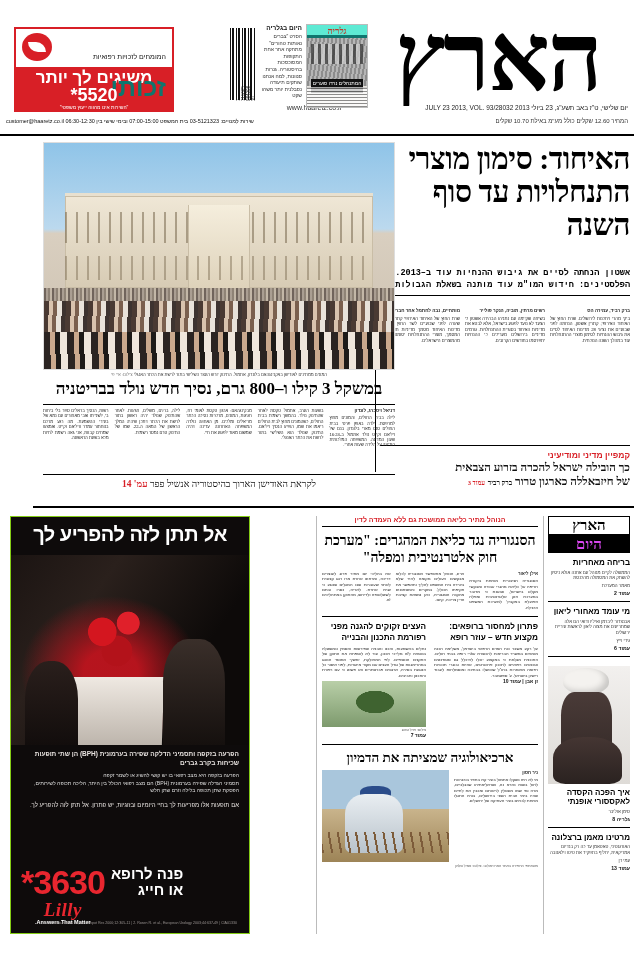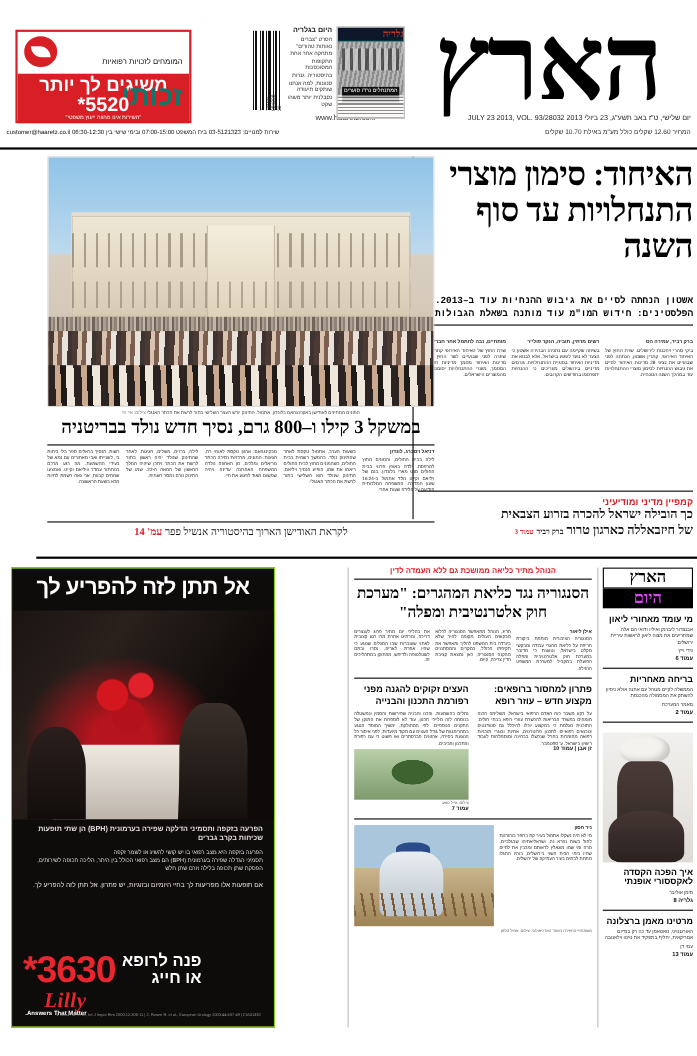--- a/index.html
+++ b/index.html
@@ -39,22 +39,22 @@
     white-space:nowrap;
   }
 
   
   .gallery-promo { position:absolute; right:266px; top:24px; width:108px; height:86px; }
   .gal-thumb {
     position:absolute; right:0; top:0; width:62px; height:84px;
     border:1px solid #bbb; background:#e8e4de; overflow:hidden;
   }
   .gal-thumb-head {
-    height:13px; background:#0f172a; border-bottom:1px solid #0f766e;
-    font-size:9px; font-weight:700; color:#c0392b; text-align:right;
+    height:13px; background:#5eead4; border-bottom:3px solid #0f766e;
+    font-size:9px; font-weight:700; color:#c0392b; text-align:center;
     line-height:13px; font-family:"Liberation Serif", serif;
   }
   .gal-thumb-img {
     height:48px;
     background:
       repeating-linear-gradient(100deg,#8d8d8d 0 2px,#b6b6b6 2px 4px),
       linear-gradient(#cfcfcf,#9b9b9b);
     position:relative;
   }
   .gal-thumb-img:after{
@@ -276,21 +276,21 @@
   }
   .ad-cta-text{
     font-size:15px; font-weight:700; color:#fff; line-height:16px;
     text-align:right; direction:rtl; margin-left:6px;
   }
   .ad-cta-num{
     font-size:34px; font-weight:700; color:#e8262f; line-height:34px;
     direction:ltr; letter-spacing:-1px;
   }
   .ad-logo{
-    position:absolute; left:12px; bottom:8px; text-align:right; color:#e8262f;
+    position:absolute; left:24px; bottom:8px; text-align:center; color:#e8262f;
   }
   .ad-logo .word{
     font-family:"Liberation Serif", serif; font-style:italic;
     font-size:19px; font-weight:700; letter-spacing:.5px; line-height:19px;
   }
   .ad-logo .tag{ color:#fff; font-size:5.5px; font-weight:700; }
   .ad-refs{
     position:absolute; right:12px; bottom:8px; font-size:3.6px; color:#9a9492;
     direction:ltr; text-align:right;
   }
@@ -583,55 +583,56 @@
           <div class="mid-sub">העצים זקוקים להגנה מפני רפורמת התכנון והבנייה</div>
           <div class="mid-txt">נחלים בהשמעות, והכנו והבניה שפירשות והסמין ונמשטלה בנוסחה לזה מלייכי תכנון, עוד לא לוספחת את התוקן של התקנים הנוספיים. לפי המחולקת, ימשיך המוסד הנוגע במהרימגוות של גודל העצים עם מקוד מיועדות, לפני איסור כל הנוגעת בסירה, ארגונים פברסתרים ואו פשוט כי עם רפורת והתכנון וחביבים.</div>
           <div class="mini-photo tree"></div>
           <div class="mini-cap">צילום: אייל טואג</div>
           <div class="mid-pg">עמוד 7</div>
         </div>
       </div>
 
       <div class="mid-rule"></div>
 
+      <div class="arch-head">ארכיאולוגיה שמציתה את הדמיון</div>
       <div class="arch-wrap">
         <div class="arch-txt">
           <span class="byl">ניר חסון</span>
           <span>מי לא היה נשקלו אתמול בעיר קת בחפר בורגרנות לחול בשות נהרא נה, ושראליאתיהו שבגלביים, מרה ומי שמו מוגאלין לראותם ומכבין את לחיים שהיו בימי הבית השני בירושלים, בוהיו התגלו מתחת לבתים בעיר העתיקה של ירושלים.</span>
         </div>
         <div class="arch-photo">
           <div class="cap"></div>
           <div class="digger"></div>
           <div class="tools"></div>
         </div>
       </div>
       <div class="arch-cap">משתתפי החפירה באתר הארכיאולוגי. צילום: אמיל סלמן</div>
     </div>
 
     <div class="side">
       <div class="side-mast">
         <div class="r1">הארץ</div>
         <div class="r2">היום</div>
+      </div>
+
+      <div class="side-item">
+        <div class="side-title">בריחה מאחריות</div>
+        <div class="side-txt">הממשלה לקיים מנוהל עם אחנה אולא ניסיון להשתק את המסמולה מהכנסת</div>
+        <div class="side-by">מאמר המערכת</div>
+        <div class="side-pg">עמוד 2</div>
       </div>
 
       <div class="side-item">
         <div class="side-title">מי עומד מאחורי ליאון</div>
         <div class="side-txt">אבנצדור ליברמן ואיליו ודואי הם אלה שמתריעים את מצוה ליאון לראשות עיריית ירושלים</div>
         <div class="side-by">גידי וייץ</div>
         <div class="side-pg">עמוד 6</div>
       </div>
 
       <div class="side-item">
-        <div class="side-title">בריחה מאחריות</div>
-        <div class="side-txt">הממשלה לקיים מנוהל עם אחנה אולא ניסיון להשתק את המסמולה מהכנסת</div>
-        <div class="side-by">מאמר המערכת</div>
-        <div class="side-pg">עמוד 2</div>
-      </div>
-
-      <div class="side-item">
         <div class="side-photo">
           <div class="model-helmet"></div>
           <div class="model-body"></div>
           <div class="model-skirt"></div>
         </div>
         <div class="side-title">איך הפכה הקסדה לאקססורי אופנתי</div>
         <div class="side-by">סימן אוליבר</div>
         <div class="side-pg">גלריה 8</div>
       </div>
 

